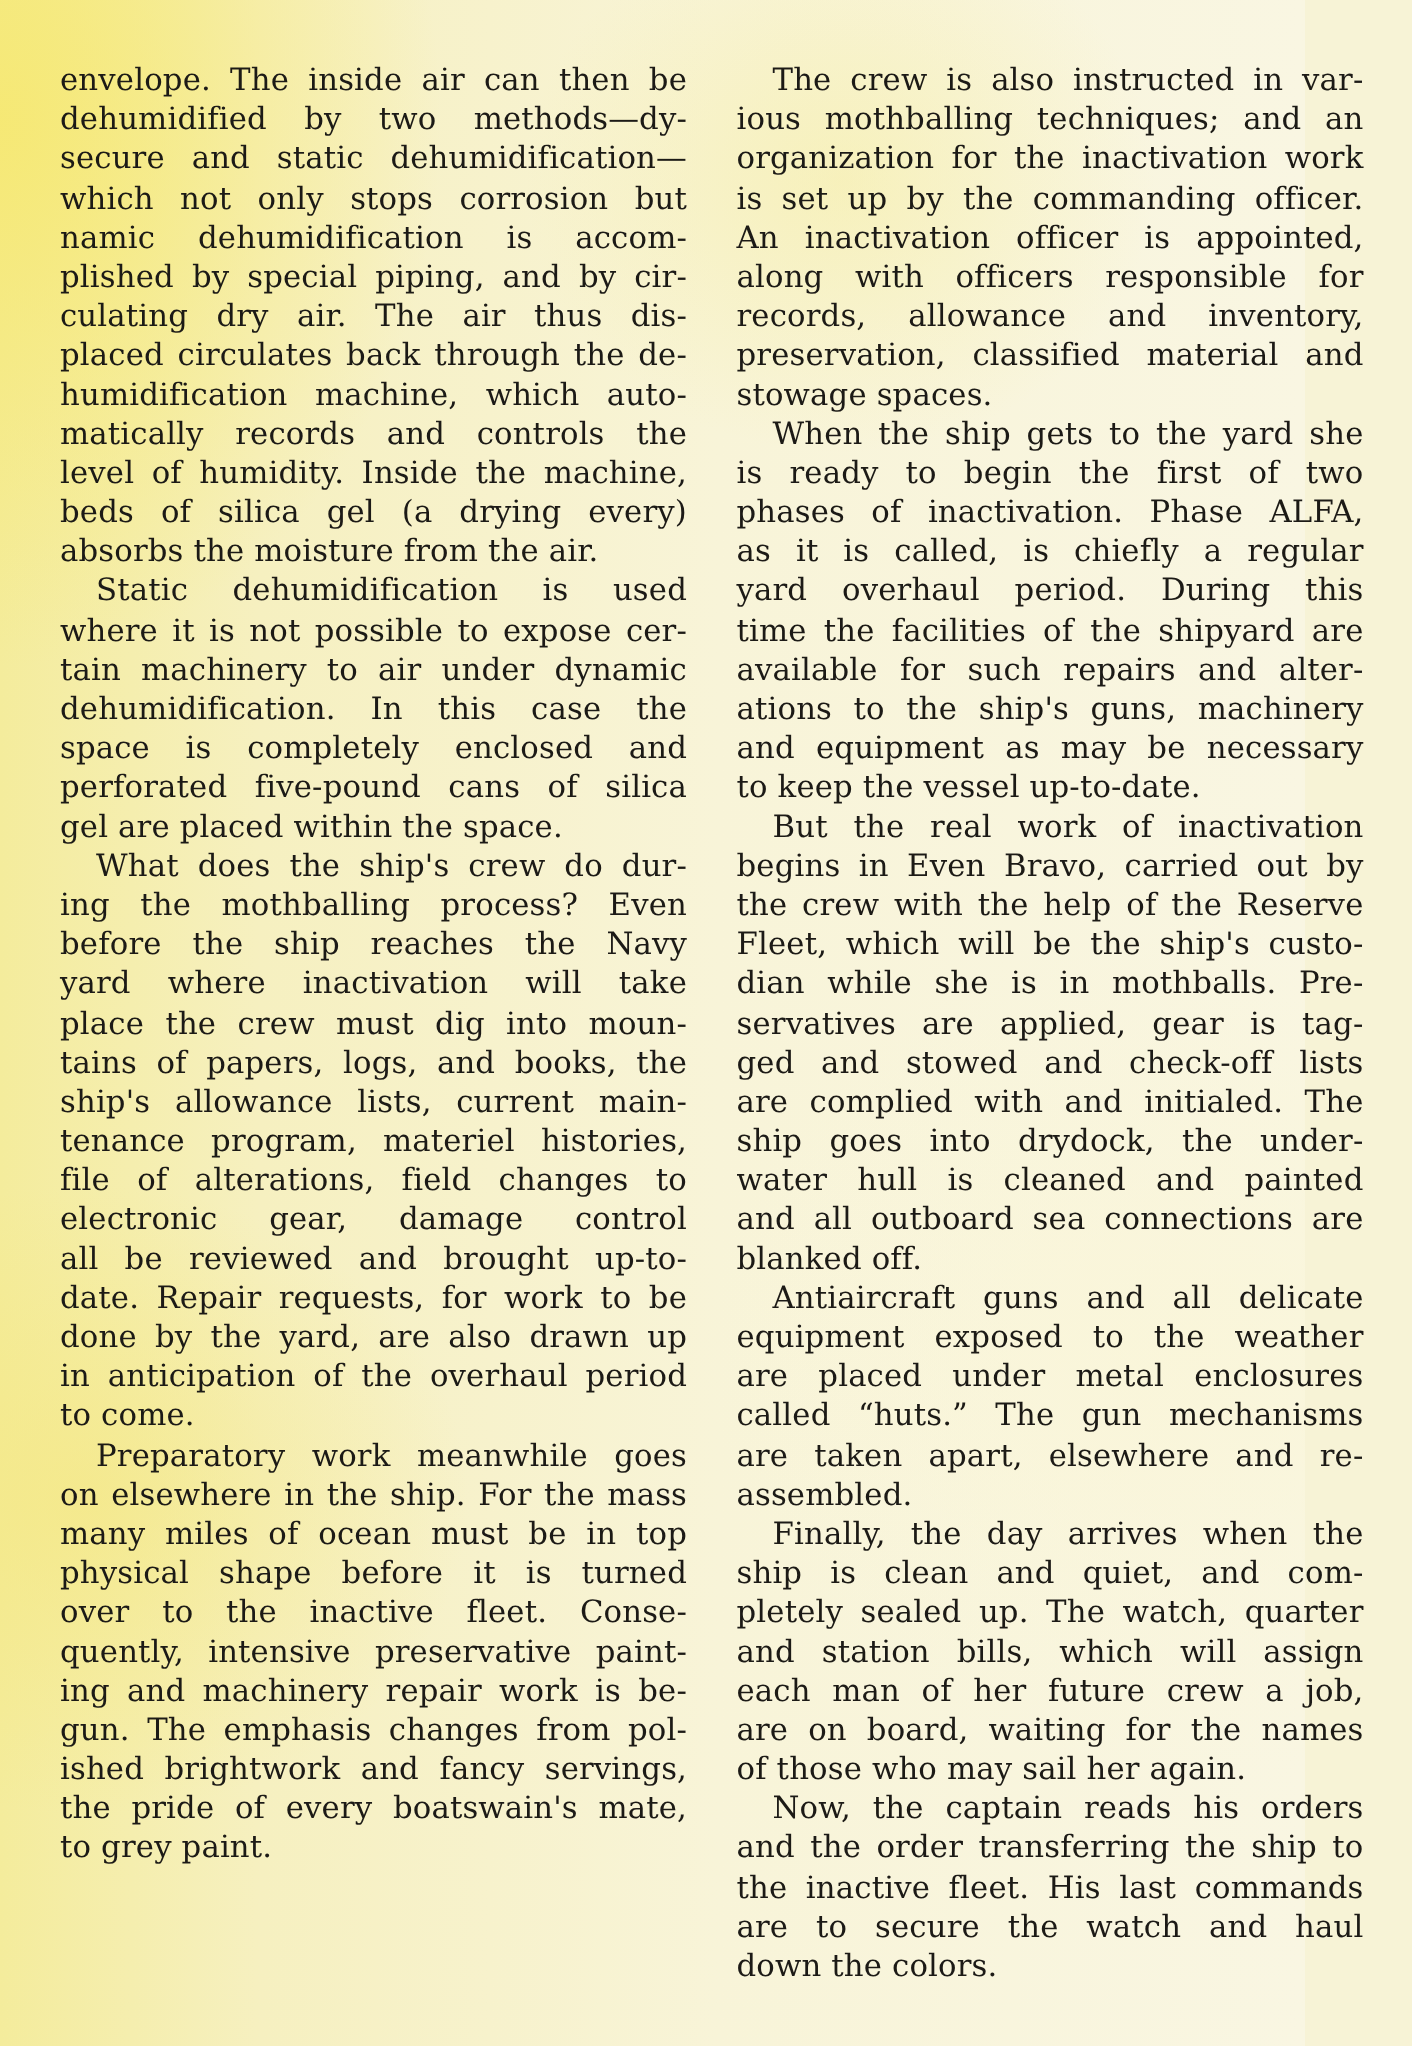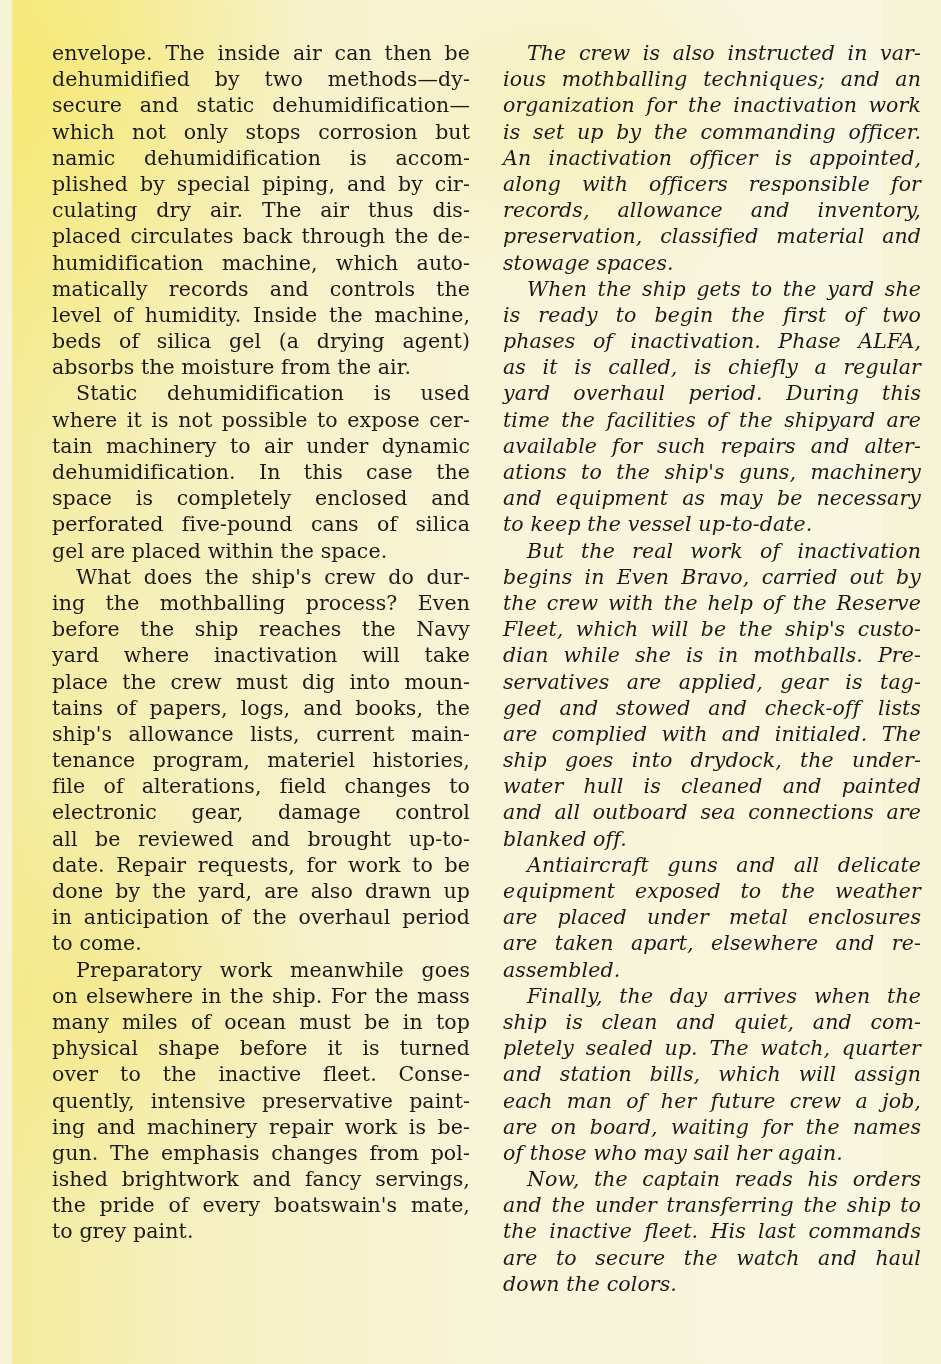--- a/index.html
+++ b/index.html
@@ -8,37 +8,37 @@
   }
   body {
     width: 941px;
     height: 1364px;
     overflow: hidden;
     position: relative;
     background: #f7f3d6;
   }
   .page {
     position: absolute;
-    left: 12px; top: 0;
+    left: 0; top: 0;
     width: 870px;
     height: 1364px;
     background:
       radial-gradient(ellipse 420px 520px at 0px 80px, rgba(246,232,110,0.85), rgba(246,232,110,0) 70%),
       radial-gradient(ellipse 360px 300px at 60px 1000px, rgba(244,230,120,0.55), rgba(244,230,120,0) 70%),
       radial-gradient(ellipse 300px 260px at 560px 120px, rgba(245,236,150,0.45), rgba(245,236,150,0) 70%),
       radial-gradient(ellipse 500px 400px at 800px 900px, rgba(250,246,215,0.7), rgba(250,246,215,0) 70%),
       linear-gradient(90deg, #f4ec9c 0%, #f6f0c0 20%, #f8f4d8 55%, #f9f6e2 100%);
   }
   .column {
     position: absolute;
     top: 40px;
     width: 418px;
   }
   .col-left { left: 40px; }
-  .col-right { left: 491px; font-style: italic; }
+  .col-right { left: 491px; }
   .line {
     display: block;
     height: 26.2px;
     line-height: 26.2px;
     font-family: "DejaVu Serif", serif;
     font-size: 20.5px;
     color: #1c1a16;
     white-space: nowrap;
     text-align: justify;
     text-align-last: justify;
@@ -57,21 +57,21 @@
         <span class="line">dehumidified by two methods—dy-</span>
         <span class="line">secure and static dehumidification—</span>
         <span class="line">which not only stops corrosion but</span>
         <span class="line">namic dehumidification is accom-</span>
         <span class="line">plished by special piping, and by cir-</span>
         <span class="line">culating dry air. The air thus dis-</span>
         <span class="line">placed circulates back through the de-</span>
         <span class="line">humidification machine, which auto-</span>
         <span class="line">matically records and controls the</span>
         <span class="line">level of humidity. Inside the machine,</span>
-        <span class="line">beds of silica gel (a drying agent)</span>
+        <span class="line">beds of silica gel (a drying every)</span>
         <span class="line last">absorbs the moisture from the air.</span>
       </div>
       <div class="paragraph">
         <span class="line indent">Static dehumidification is used</span>
         <span class="line">where it is not possible to expose cer-</span>
         <span class="line">tain machinery to air under dynamic</span>
         <span class="line">dehumidification. In this case the</span>
         <span class="line">space is completely enclosed and</span>
         <span class="line">perforated five-pound cans of silica</span>
         <span class="line last">gel are placed within the space.</span>
@@ -142,33 +142,34 @@
         <span class="line">are complied with and initialed. The</span>
         <span class="line">ship goes into drydock, the under-</span>
         <span class="line">water hull is cleaned and painted</span>
         <span class="line">and all outboard sea connections are</span>
         <span class="line last">blanked off.</span>
       </div>
       <div class="paragraph">
         <span class="line indent">Antiaircraft guns and all delicate</span>
         <span class="line">equipment exposed to the weather</span>
         <span class="line">are placed under metal enclosures</span>
+        <span class="line">called “huts.” The gun mechanisms</span>
         <span class="line">are taken apart, elsewhere and re-</span>
         <span class="line last">assembled.</span>
       </div>
       <div class="paragraph">
         <span class="line indent">Finally, the day arrives when the</span>
         <span class="line">ship is clean and quiet, and com-</span>
         <span class="line">pletely sealed up. The watch, quarter</span>
         <span class="line">and station bills, which will assign</span>
         <span class="line">each man of her future crew a job,</span>
         <span class="line">are on board, waiting for the names</span>
         <span class="line last">of those who may sail her again.</span>
       </div>
       <div class="paragraph">
         <span class="line indent">Now, the captain reads his orders</span>
-        <span class="line">and the under transferring the ship to</span>
+        <span class="line">and the order transferring the ship to</span>
         <span class="line">the inactive fleet. His last commands</span>
         <span class="line">are to secure the watch and haul</span>
         <span class="line last">down the colors.</span>
       </div>
     </div>
 </div>
 
 </body></html>

